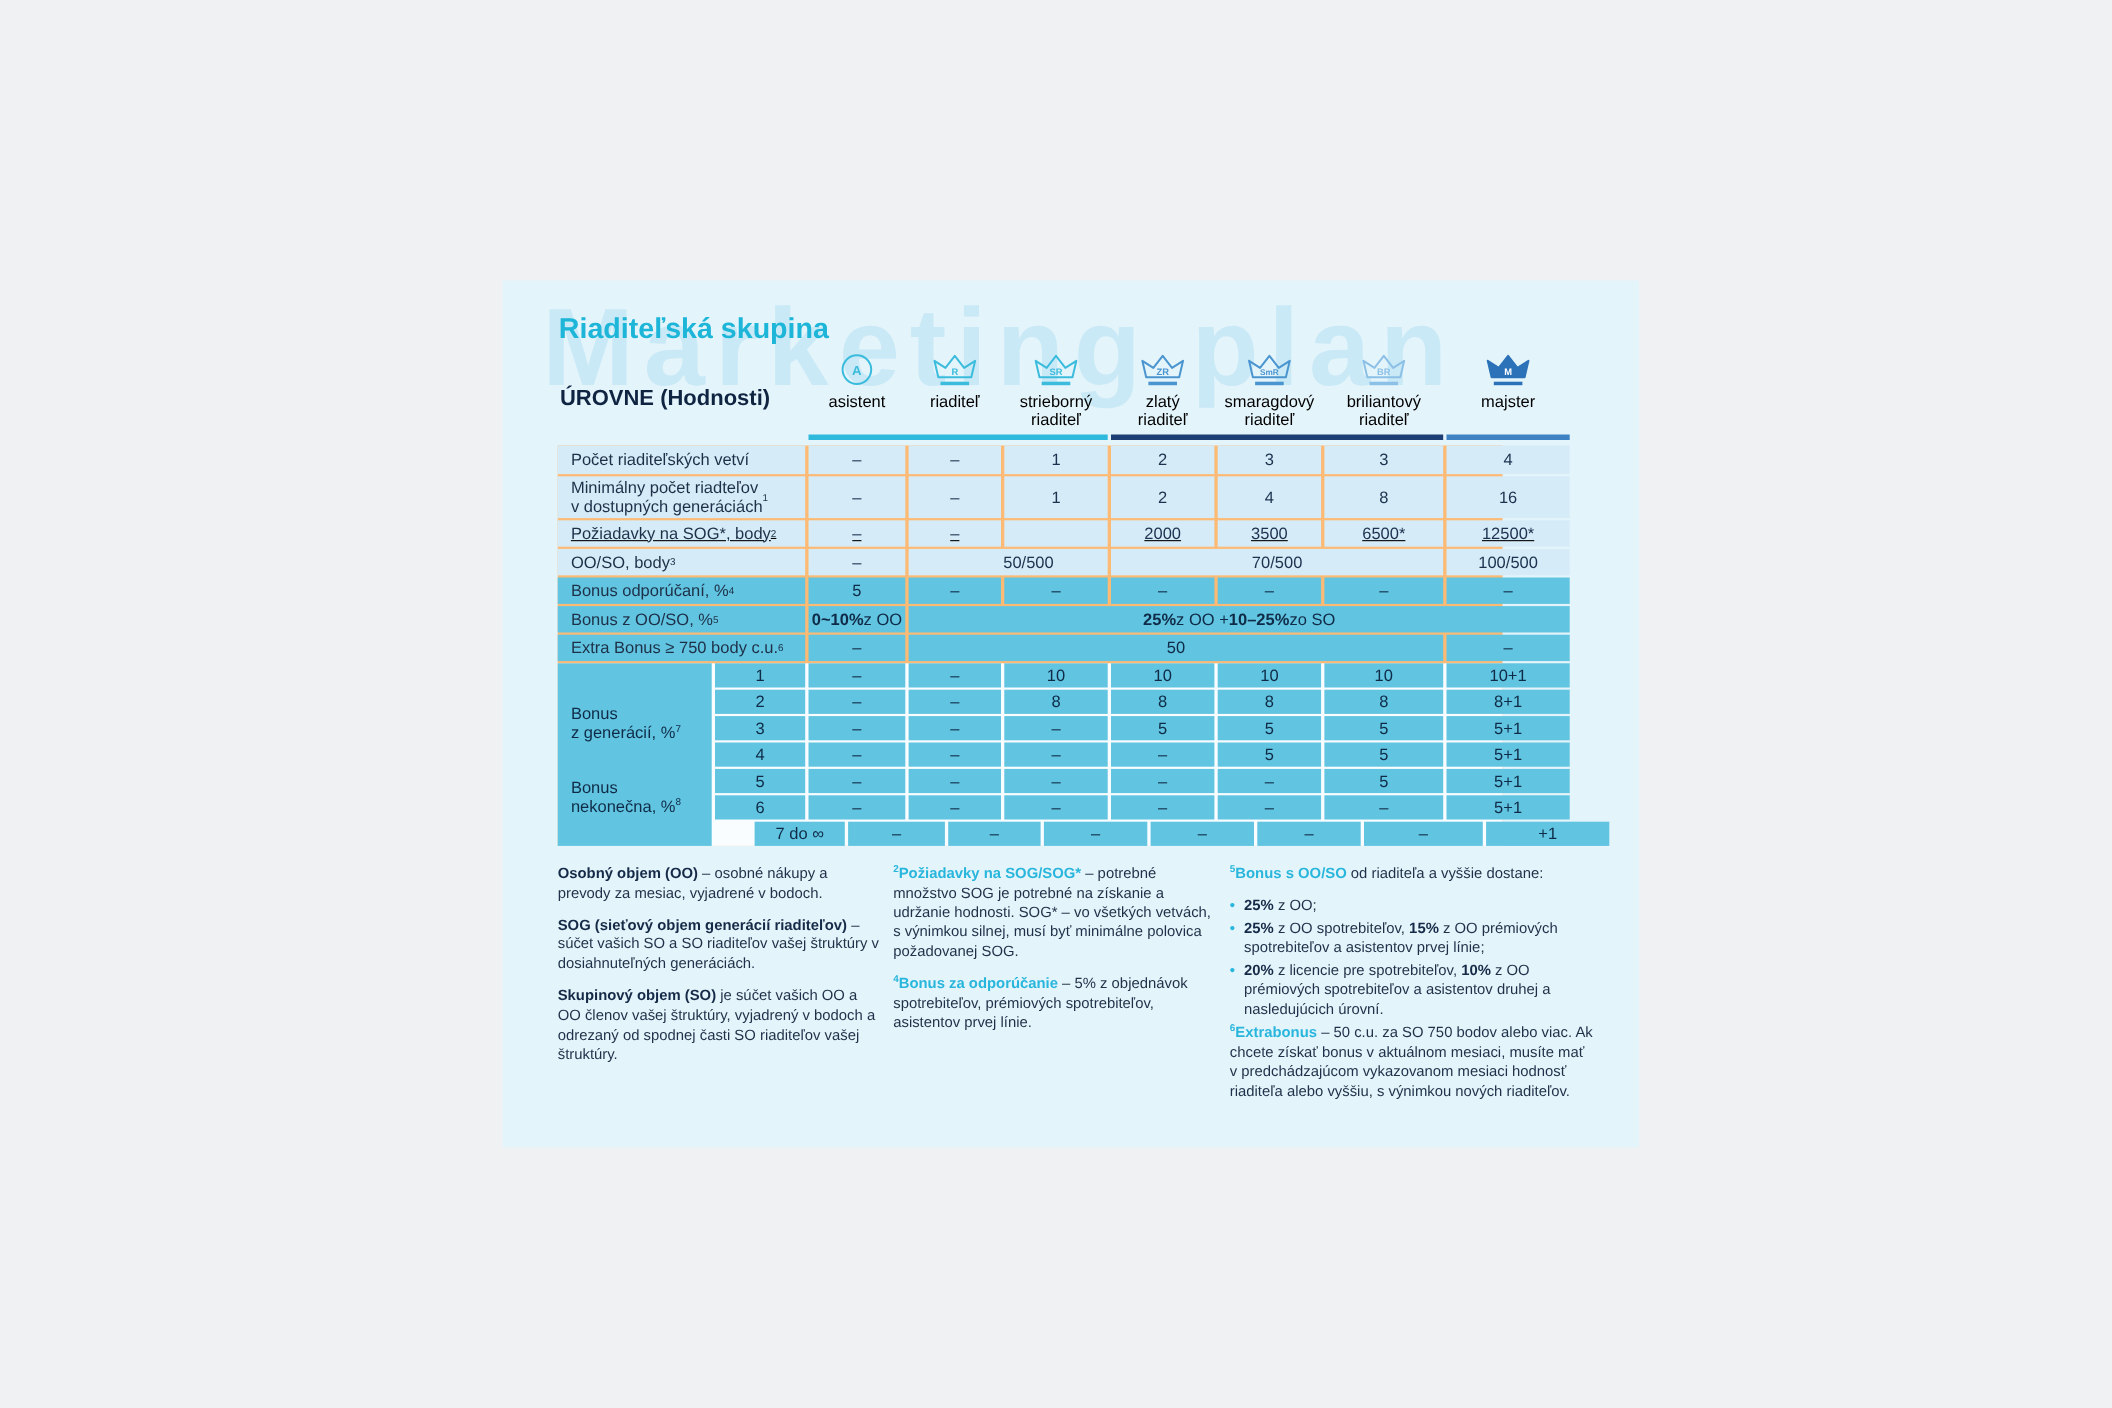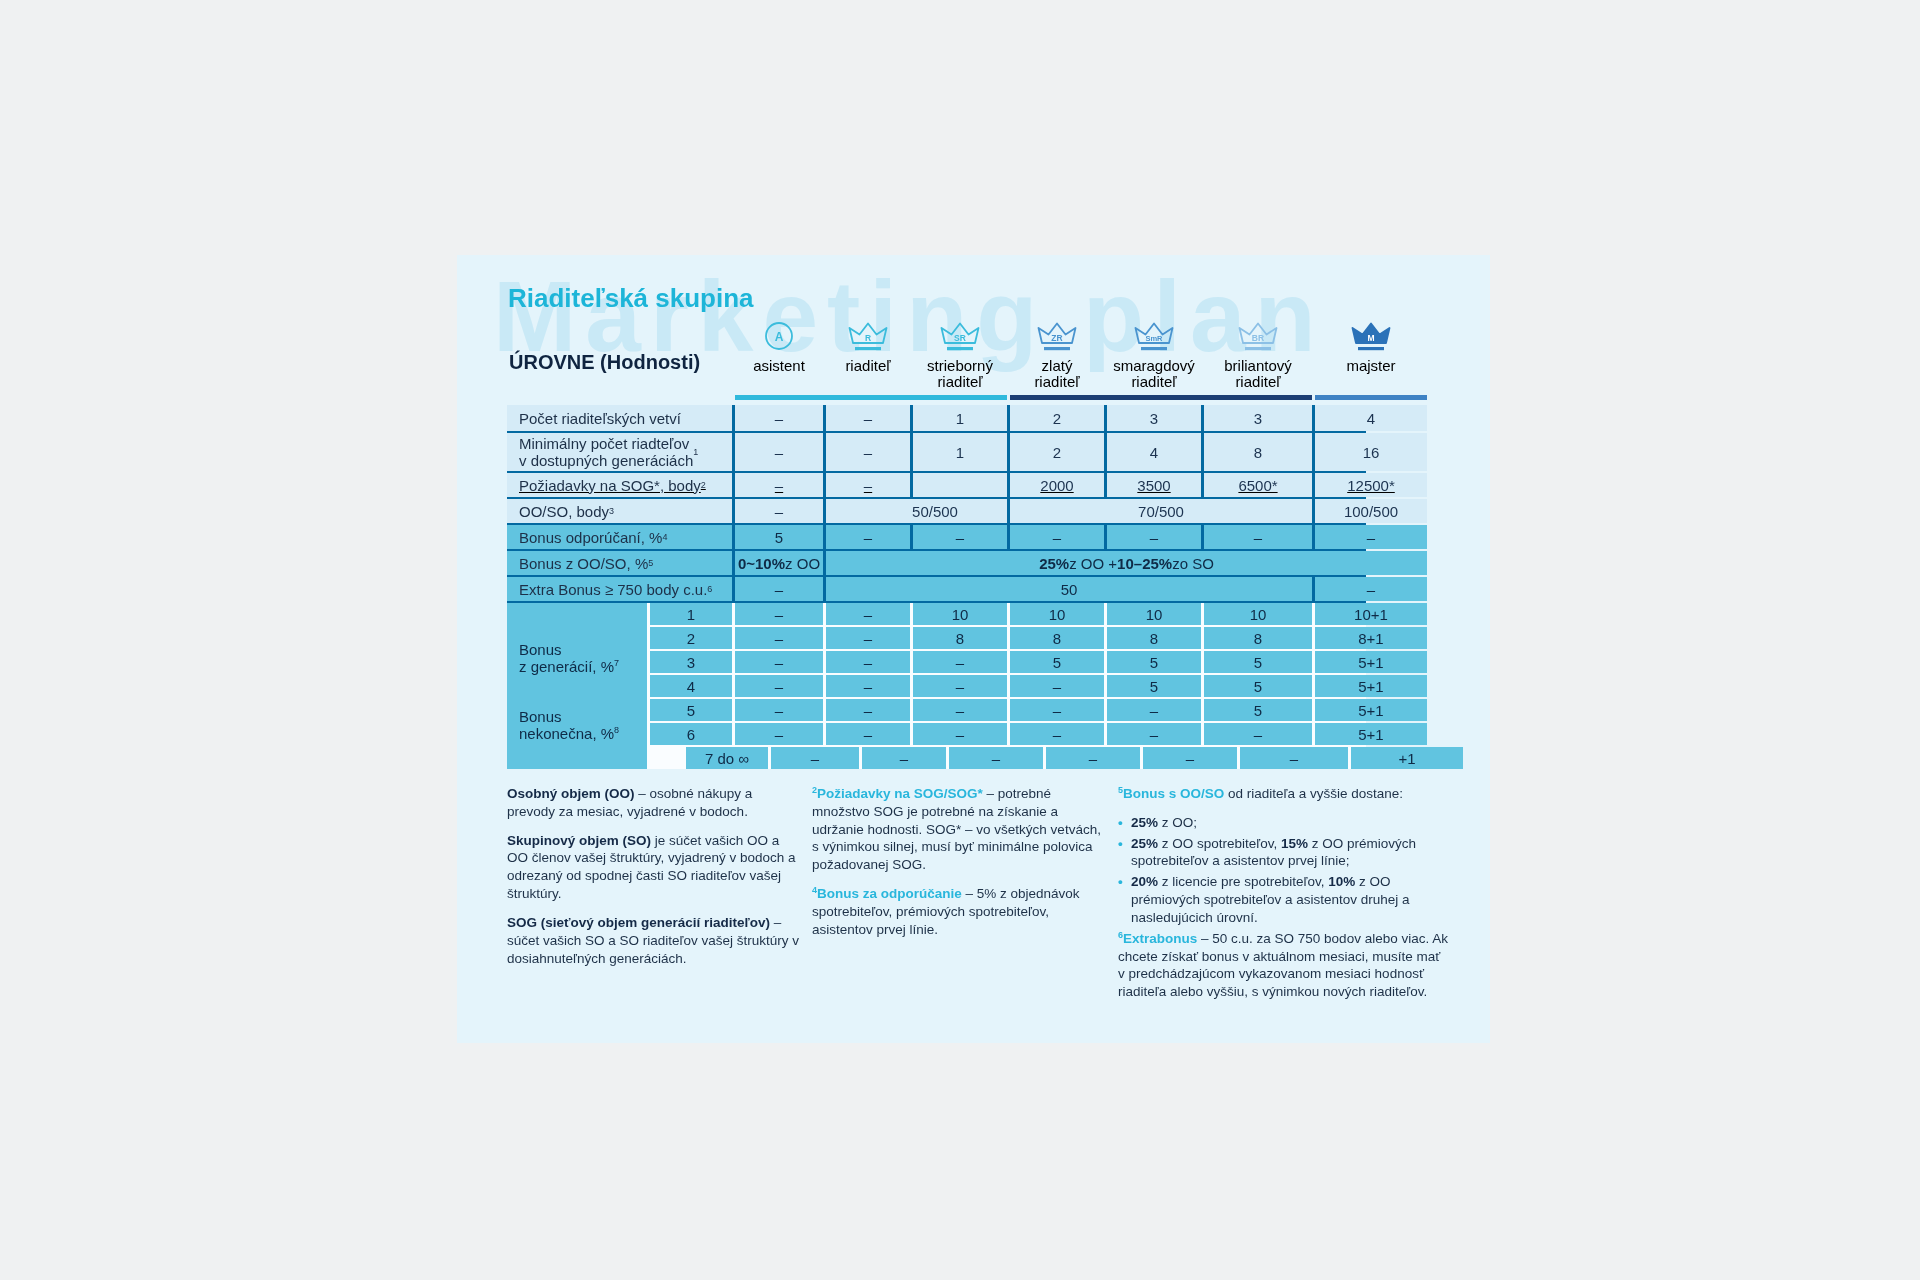--- a/index.html
+++ b/index.html
@@ -39,21 +39,21 @@
     text-align:center;height:34px;
   }
   .rule{
     position:absolute;left:278px;top:140px;height:5px;
     display:flex;gap:3px;
   }
   .rule div{height:5px;}
   
   .tbody{
     position:absolute;left:50px;top:150px;width:859px;
-    background:#0369a1;
+    background:#fdba74;
     display:flex;flex-direction:column;gap:2px;
   }
   .row{
     display:grid;grid-template-columns:225px 88px 84px 94px 94px 94px 108px 112px;
     column-gap:3px;
   }
   .row .lab{
     display:flex;align-items:center;padding-left:12px;
     font-size:15px;line-height:17px;color:#1d3048;white-space:pre-line;
   }
@@ -341,22 +341,22 @@
               <div class="cell">–</div>
               <div class="cell">–</div>
               <div class="cell">+1</div>
             </div>
           </div>
         </div>
       </div>
     <div class="footnotes" id="footnotes">
         <div class="fcol">
           <div class="fp"><span class="fb">Osobný objem (OO)</span><span> – osobné nákupy a prevody za mesiac, vyjadrené v bodoch.</span></div>
+          <div class="fp"><span class="fb">SOG (sieťový objem generácií riaditeľov)</span><span> – súčet vašich SO a SO riaditeľov vašej štruktúry v dosiahnuteľných generáciách.</span></div>
           <div class="fp"><span class="fb">Skupinový objem (SO)</span><span> je súčet vašich OO a OO členov vašej štruktúry, vyjadrený v bodoch a odrezaný od spodnej časti SO riaditeľov vašej štruktúry.</span></div>
-          <div class="fp"><span class="fb">SOG (sieťový objem generácií riaditeľov)</span><span> – súčet vašich SO a SO riaditeľov vašej štruktúry v dosiahnuteľných generáciách.</span></div>
         </div>
         <div class="fcol">
           <div class="fp"><sup class="fs">2</sup><span class="fc">Požiadavky na SOG/SOG*</span><span> – potrebné množstvo SOG je potrebné na získanie a udržanie hodnosti. SOG* – vo všetkých vetvách, s výnimkou silnej, musí byť minimálne polovica požadovanej SOG.</span></div>
           <div class="fp"><sup class="fs">4</sup><span class="fc">Bonus za odporúčanie</span><span> – 5% z objednávok spotrebiteľov, prémiových spotrebiteľov, asistentov prvej línie.</span></div>
         </div>
         <div class="fcol">
           <div class="fp"><sup class="fs">5</sup><span class="fc">Bonus s OO/SO</span><span> od riaditeľa a vyššie dostane:</span></div>
           <div class="fbullet"><span class="fb">25%</span><span> z OO;</span></div>
           <div class="fbullet"><span class="fb">25%</span><span> z OO spotrebiteľov, </span><span class="fb">15%</span><span> z OO prémiových spotrebiteľov a asistentov prvej línie;</span></div>
           <div class="fbullet"><span class="fb">20%</span><span> z licencie pre spotrebiteľov, </span><span class="fb">10%</span><span> z OO prémiových spotrebiteľov a asistentov druhej a nasledujúcich úrovní.</span></div>

